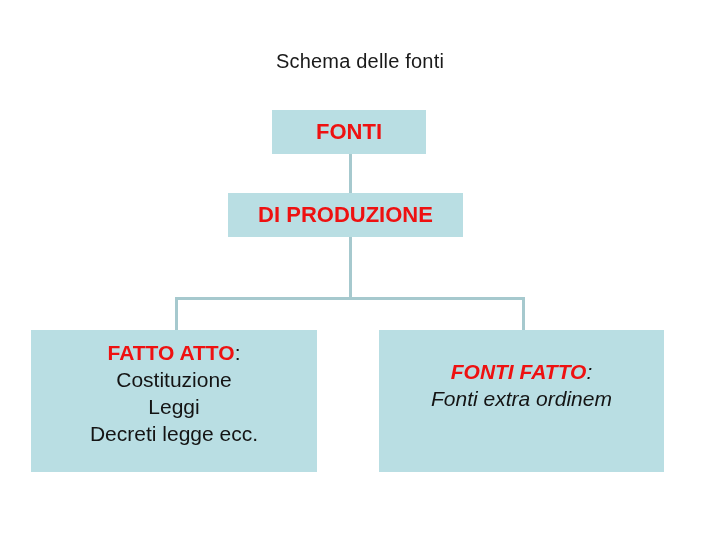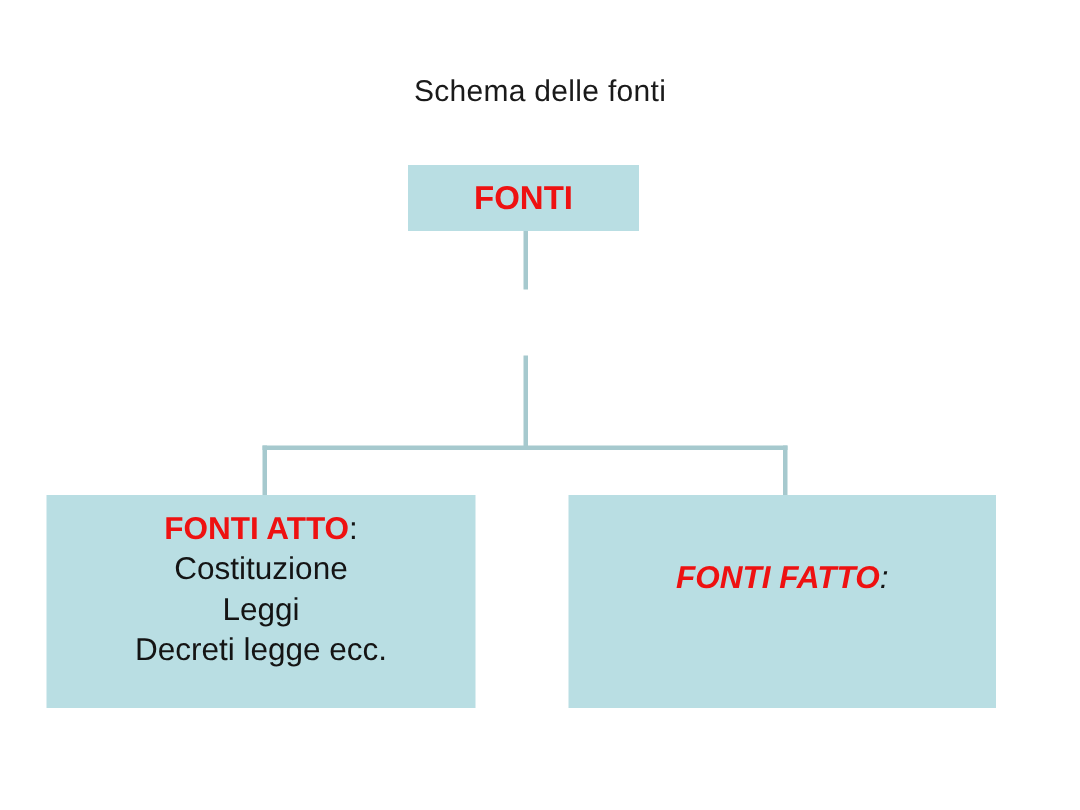--- a/index.html
+++ b/index.html
@@ -135,30 +135,34 @@
 <div id="canvas">
 
   <div id="title">Schema delle fonti</div>
 
   <div class="conn conn-v" id="conn-fonti-to-produzione"></div>
 
   <div class="node" id="node-fonti">
     <span class="line red">FONTI</span>
   </div>
 
+  <div class="node" id="node-produzione">
+    <span class="line red">DI PRODUZIONE</span>
+  </div>
 
   <div class="conn conn-v" id="conn-produzione-down"></div>
   <div class="conn conn-h" id="conn-horizontal"></div>
   <div class="conn conn-v" id="conn-to-left-box"></div>
   <div class="conn conn-v" id="conn-to-right-box"></div>
 
   <div class="node" id="node-fonti-atto">
-    <span class="line"><span class="red">FONTI ATTO</span><span class="blk">:</span></span>
+    <span class="line"><span class="red">FATTO ATTO</span><span class="blk">:</span></span>
     <span class="line blk">Costituzione</span>
     <span class="line blk">Leggi</span>
     <span class="line blk">Decreti legge ecc.</span>
   </div>
 
   <div class="node" id="node-fonti-fatto">
     <span class="line"><span class="red">FONTI FATTO</span><span class="blk">:</span></span>
+    <span class="line blk">Fonti extra ordinem</span>
   </div>
 
 </div>
 
 </body></html>

